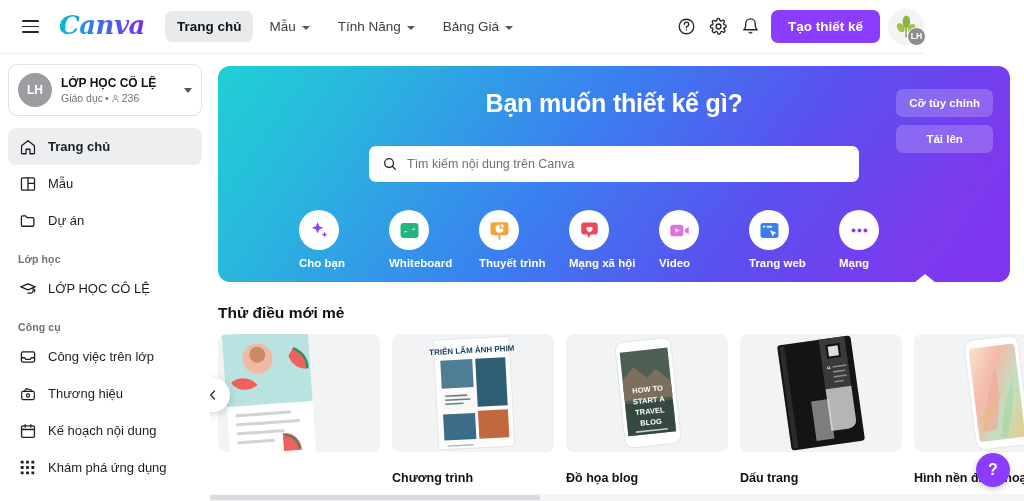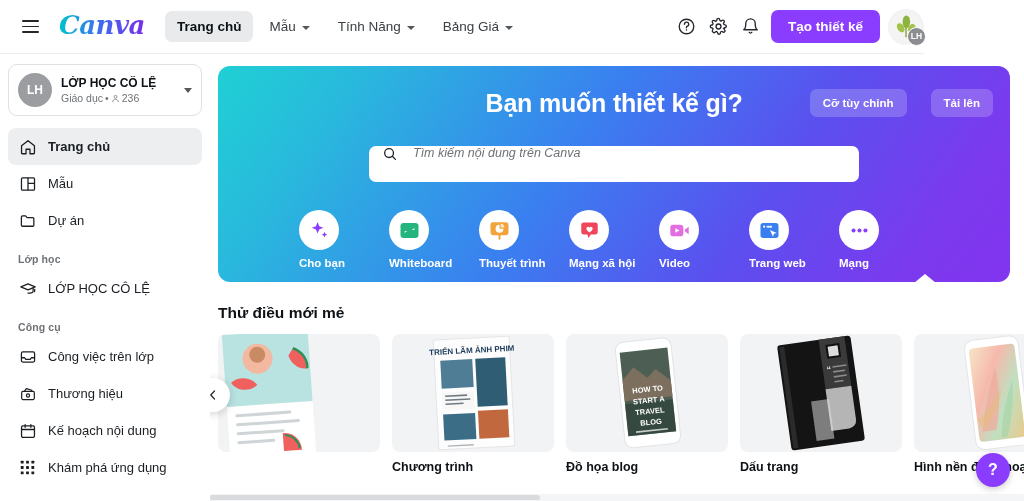--- a/index.html
+++ b/index.html
@@ -127,31 +127,31 @@
   .hero {
     position: relative; margin: 12px 14px 0 8px; height: 216px;
     border-radius: 12px;
     background: linear-gradient(125deg,#1fd0d4 0%,#29b8dd 16%,#3a7ff0 44%,#5b4fef 68%,#7b3aee 88%,#8234ee 100%);
     overflow: hidden;
   }
   .hero-title {
     position: absolute; top: 23px; left: 0; right: 0; text-align: center;
     font-size: 25px; font-weight: 700; color: #fff; letter-spacing: -0.2px;
   }
-  .hero-actions { position: absolute; top: 23px; right: 17px; display: flex; gap: 24px; }
+  .hero-actions { position: absolute; top: 23px; right: 17px; display: flex; gap: 8px; flex-direction: column; }
   .hero-pill {
     background: rgba(255,255,255,0.20); color: #fff;
     font-size: 11.5px; font-weight: 700; padding: 8px 13px;
     border-radius: 7px; cursor: pointer; white-space: nowrap; border: none;
     font-family: "Liberation Sans", sans-serif;
   }
   .hero-search {
     position: absolute; top: 80px; left: 50%; transform: translateX(-50%);
     width: 490px; height: 36px; background: #fff; border-radius: 7px;
-    display: flex; gap: 15px; padding: 0 13px; cursor: text; font-style: italic;
+    display: flex; align-items: center; gap: 9px; padding: 0 13px; cursor: text;
   }
   .hero-search .ph { font-size: 12.5px; color: #6e7276; }
 
   .cats {
     position: absolute; bottom: 13px; left: 0; right: 0;
     display: flex; justify-content: center; gap: 0px;
   }
   .cat { width: 90px; display: flex; flex-direction: column; gap: 7px; cursor: pointer; }
   .cat-circle {
     width: 40px; height: 40px; border-radius: 50%; background: #fff;
@@ -170,21 +170,21 @@
     margin: 22px 0 12px 8px; font-size: 15.5px; font-weight: 700; color: #0d1216;
   }
   .cards { position: relative; display: flex; gap: 12px; padding-left: 8px; }
   .card { width: 162px; flex: 0 0 162px; cursor: pointer; }
   .card-thumb {
     width: 162px; height: 118px; background: #f2f3f5; border-radius: 8px;
     position: relative; overflow: hidden;
     display: flex; align-items: center; justify-content: center;
   }
   .card-label {
-    margin-top: 8px; font-size: 12.5px; font-weight: 700; color: #0d1216;
+    margin-top: 19px; font-size: 12.5px; font-weight: 700; color: #0d1216;
     white-space: nowrap; overflow: hidden; text-overflow: ellipsis;
   }
   .carousel-prev {
     position: absolute; left: -14px; top: 44px;
     width: 34px; height: 34px; border-radius: 50%; background: #fff;
     box-shadow: 0 2px 8px rgba(0,0,0,0.18);
     display: flex; align-items: center; justify-content: center; cursor: pointer; z-index: 9;
   }
 
   

